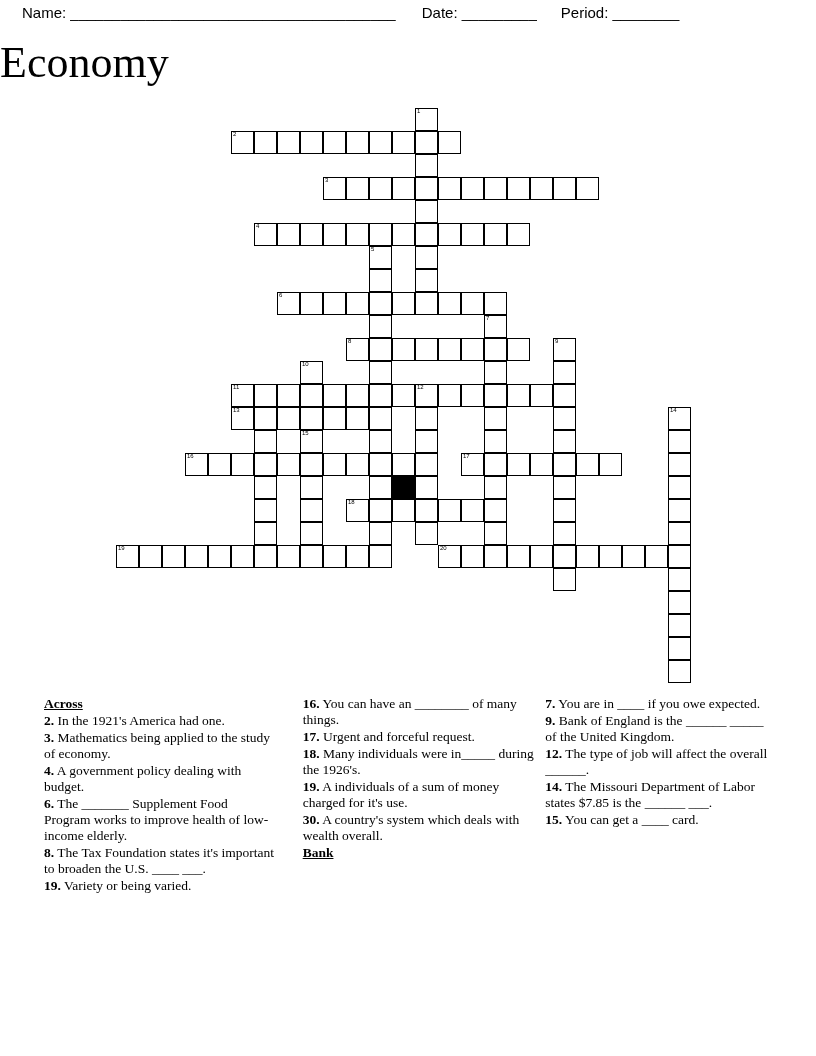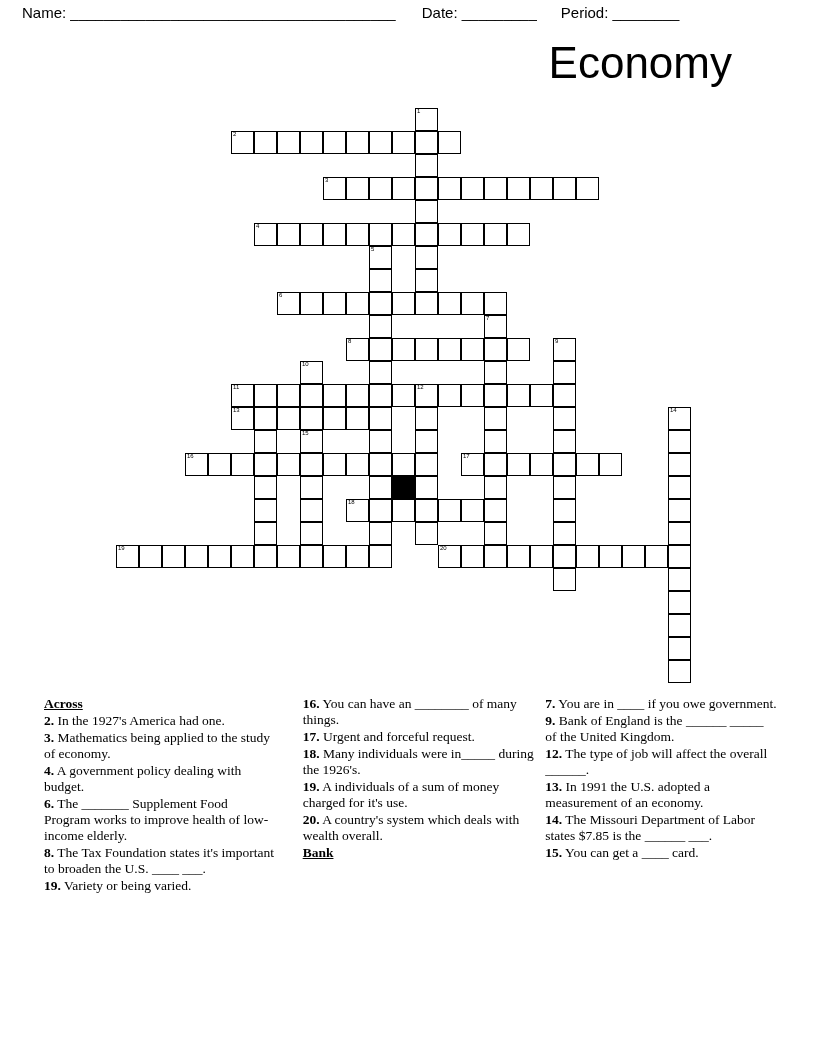--- a/index.html
+++ b/index.html
@@ -40,22 +40,22 @@
     margin-left: 24px;
     white-space: nowrap;
   }
 
   
   .puzzle-title {
     position: absolute;
     top: 38px;
     left: 0;
     width: 732px;
-    text-align: right;
-    font-family: Liberation Sans, sans-serif;
+    text-align: left;
+    font-family: Liberation Serif, serif;
     font-size: 44px;
     line-height: 50px;
   }
 
   
   #grid-wrap {
     position: absolute;
     top: 104px;
     left: 0px;
     width: 816px;
@@ -343,41 +343,40 @@
       <div class="cell" style="left: 668px; top: 510px;"></div>
       <div class="cell" style="left: 668px; top: 533px;"></div>
       <div class="cell" style="left: 668px; top: 556px;"></div>
     </div>
 </div>
 
 <div id="clues">
   <div class="clue-col col1">
     <div class="section-head">Across</div>
     <div id="col1-clues">
-        <div class="clue"><b>2.</b><span> In the 1927's America had one.</span></div>
+        <div class="clue"><b>2.</b><span> In the 1921's America had one.</span></div>
         <div class="clue"><b>3.</b><span> Mathematics being applied to the study of economy.</span></div>
         <div class="clue"><b>4.</b><span> A government policy dealing with budget.</span></div>
         <div class="clue"><b>6.</b><span> The _______ Supplement Food Program works to improve health of low-income elderly.</span></div>
         <div class="clue"><b>8.</b><span> The Tax Foundation states it's important to broaden the U.S. ____ ___.</span></div>
         <div class="clue"><b>19.</b><span> Variety or being varied.</span></div>
       </div>
   </div>
   <div class="clue-col col2">
     <div id="col2-clues-top">
         <div class="clue"><b>16.</b><span> You can have an ________ of many things.</span></div>
         <div class="clue"><b>17.</b><span> Urgent and forceful request.</span></div>
         <div class="clue"><b>18.</b><span> Many individuals were in_____ during the 1926's.</span></div>
         <div class="clue"><b>19.</b><span> A individuals of a sum of money charged for it's use.</span></div>
-        <div class="clue"><b>20.</b><span> A country's system which deals with wealth overall.</span></div>
+        <div class="clue"><b>30.</b><span> A country's system which deals with wealth overall.</span></div>
       </div>
     <div class="section-head">Bank</div>
   </div>
   <div class="clue-col col3">
     <div id="col3-clues">
-        <div class="clue"><b>7.</b><span> You are in ____ if you owe government.</span></div>
+        <div class="clue"><b>7.</b><span> You are in ____ if you owe expected.</span></div>
         <div class="clue"><b>9.</b><span> Bank of England is the ______ _____ of the United Kingdom.</span></div>
         <div class="clue"><b>12.</b><span> The type of job will affect the overall ______.</span></div>
-        <div class="clue"><b>13.</b><span> In 1991 the U.S. adopted a measurement of an economy.</span></div>
         <div class="clue"><b>14.</b><span> The Missouri Department of Labor states $7.85 is the ______ ___.</span></div>
         <div class="clue"><b>15.</b><span> You can get a ____ card.</span></div>
       </div>
   </div>
 </div>
 
 </body></html>

